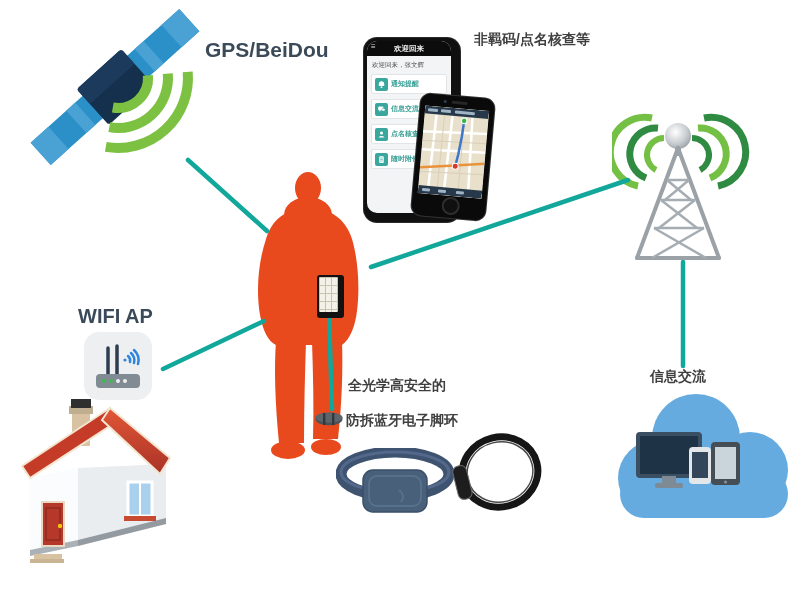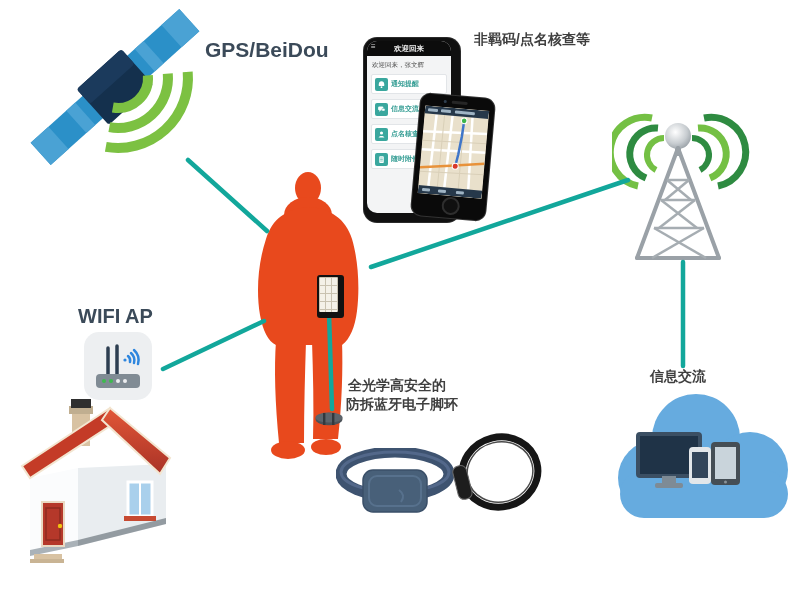--- a/index.html
+++ b/index.html
@@ -264,21 +264,21 @@
     <rect x="30" y="114" width="14" height="32" fill="none" stroke="#8e2b20" stroke-width="1.5"></rect>
     <circle cx="44" cy="132" r="2.2" fill="#f1c40f"></circle>
     <rect x="112" y="88" width="24" height="34" fill="#a9d0ec" stroke="#ffffff" stroke-width="3"></rect>
     <line x1="124" y1="88" x2="124" y2="122" stroke="#ffffff" stroke-width="2"></line>
     <rect x="108" y="122" width="32" height="5" fill="#c74a32"></rect>
     <rect x="18" y="160" width="28" height="6" fill="#d8c2a2"></rect>
     <rect x="14" y="165" width="34" height="4" fill="#c9b494"></rect>
   </svg>
 
   <div class="abs z7 cn-text" style="left:348px;top:377px">全光学高安全的</div>
-  <div class="abs z7 cn-text" style="left:346px;top:396px">防拆蓝牙电子脚环</div>
+  <div class="abs z7 cn-text" style="left:346px;top:412px">防拆蓝牙电子脚环</div>
 
   <svg class="abs z1" style="left:336px;top:448px" width="122" height="72" viewBox="0 0 122 72">
     <ellipse cx="59" cy="26" rx="54" ry="22" fill="none" stroke="#3e5370" stroke-width="11"></ellipse>
     <ellipse cx="59" cy="24" rx="54" ry="20" fill="none" stroke="#53688a" stroke-width="3"></ellipse>
     <rect x="27" y="22" width="64" height="42" rx="10" fill="#486079" stroke="#3a4f68" stroke-width="1.5"></rect>
     <rect x="33" y="28" width="52" height="30" rx="8" fill="none" stroke="#57718d" stroke-width="2"></rect>
     <path d="M63,42 q7,5 2,12" fill="none" stroke="#57718d" stroke-width="2"></path>
   </svg>
   <svg class="abs z1" style="left:452px;top:428px" width="96" height="88" viewBox="0 0 96 88">
     <g transform="rotate(-14 48 44)">

